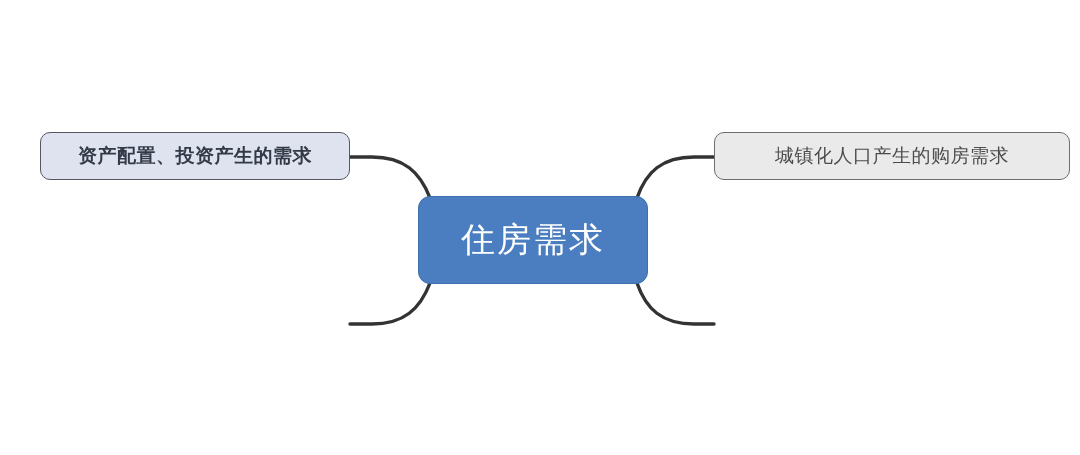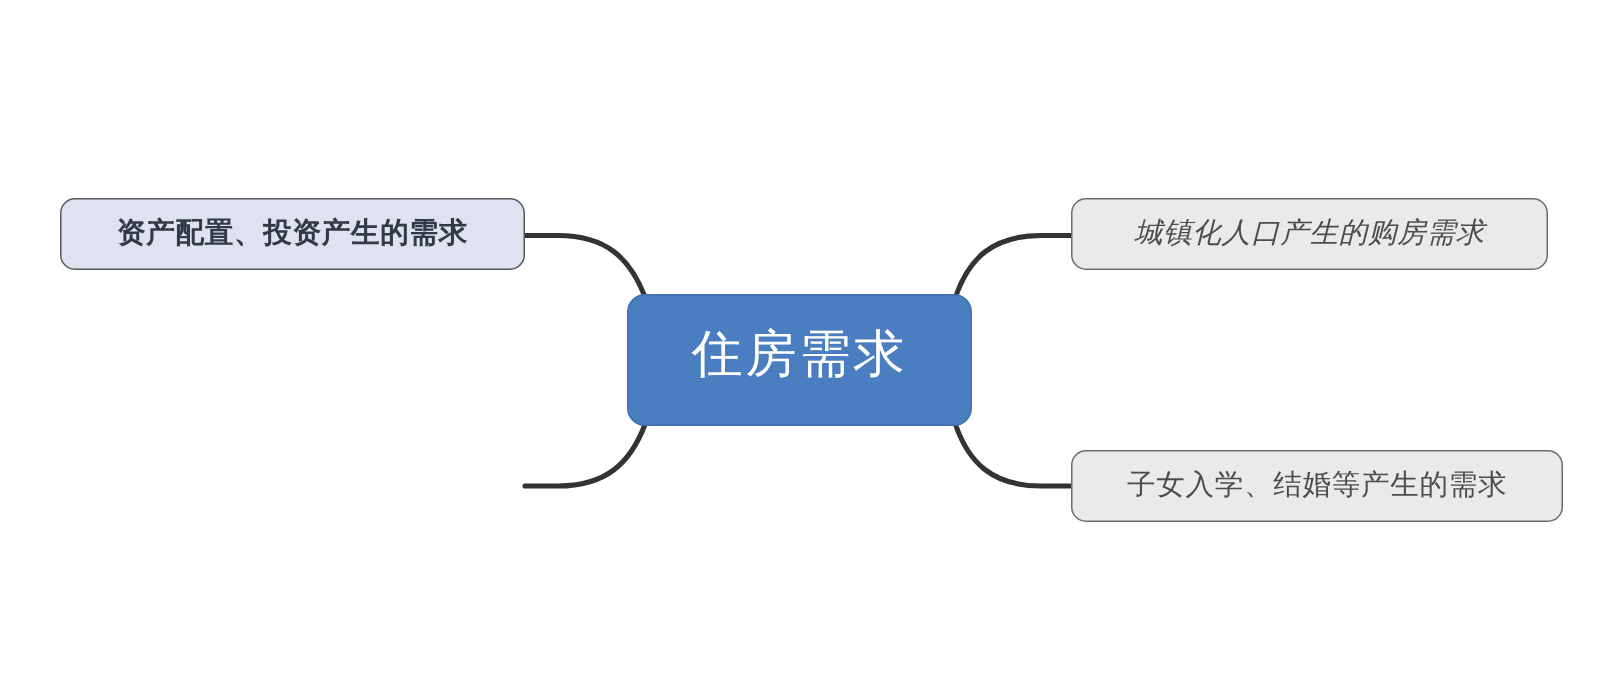--- a/index.html
+++ b/index.html
@@ -47,21 +47,20 @@
 
   
   .node-central {
     left: 418px;
     top: 196px;
     width: 230px;
     height: 88px;
     background: #4a7ec0;
     border: 1px solid #3f6fac;
     border-radius: 12px;
-    font-family: Liberation Mono, monospace;
   }
   .node-central .node-label {
     color: #ffffff;
     font-size: 34px;
     letter-spacing: 2px;
     font-weight: 400;
   }
 
   
   .node-branch {
@@ -80,21 +79,21 @@
     background: #dfe3f0;
     border-color: #55585f;
   }
   .node-branch.accent .node-label {
     color: #333a47;
     font-weight: 700;
   }
 
   #node-top-left    { left: 40px;  top: 132px; width: 310px; }
   #node-bottom-left { left: 40px;  top: 300px; width: 310px; }
-  #node-top-right   { left: 714px; top: 132px; width: 318px; font-style: italic; }
+  #node-top-right   { left: 714px; top: 132px; width: 356px; }
   #node-bottom-right{ left: 714px; top: 300px; width: 328px; }
 </style>
 </head>
 <body>
 
 <div id="mindmap-canvas">
 
   <svg class="connector-layer" viewBox="0 0 1080 455">
 
     <path d="M 350 157 L 372 157 C 404 157 420 172 430 198" fill="none" stroke="#333333" stroke-width="3.4" stroke-linecap="round"></path>
@@ -108,21 +107,18 @@
 
   <div class="node node-branch accent" id="node-top-left">
     <span class="node-label">资产配置、投资产生的需求</span>
   </div>
 
   <div class="node node-branch" id="node-top-right">
     <span class="node-label">城镇化人口产生的购房需求</span>
   </div>
 
 
-  <div class="node node-branch" id="node-bottom-right">
-    <span class="node-label">子女入学、结婚等产生的需求</span>
-  </div>
 
   <div class="node node-central" id="node-central">
     <span class="node-label">住房需求</span>
   </div>
 
 </div>
 
 </body></html>

